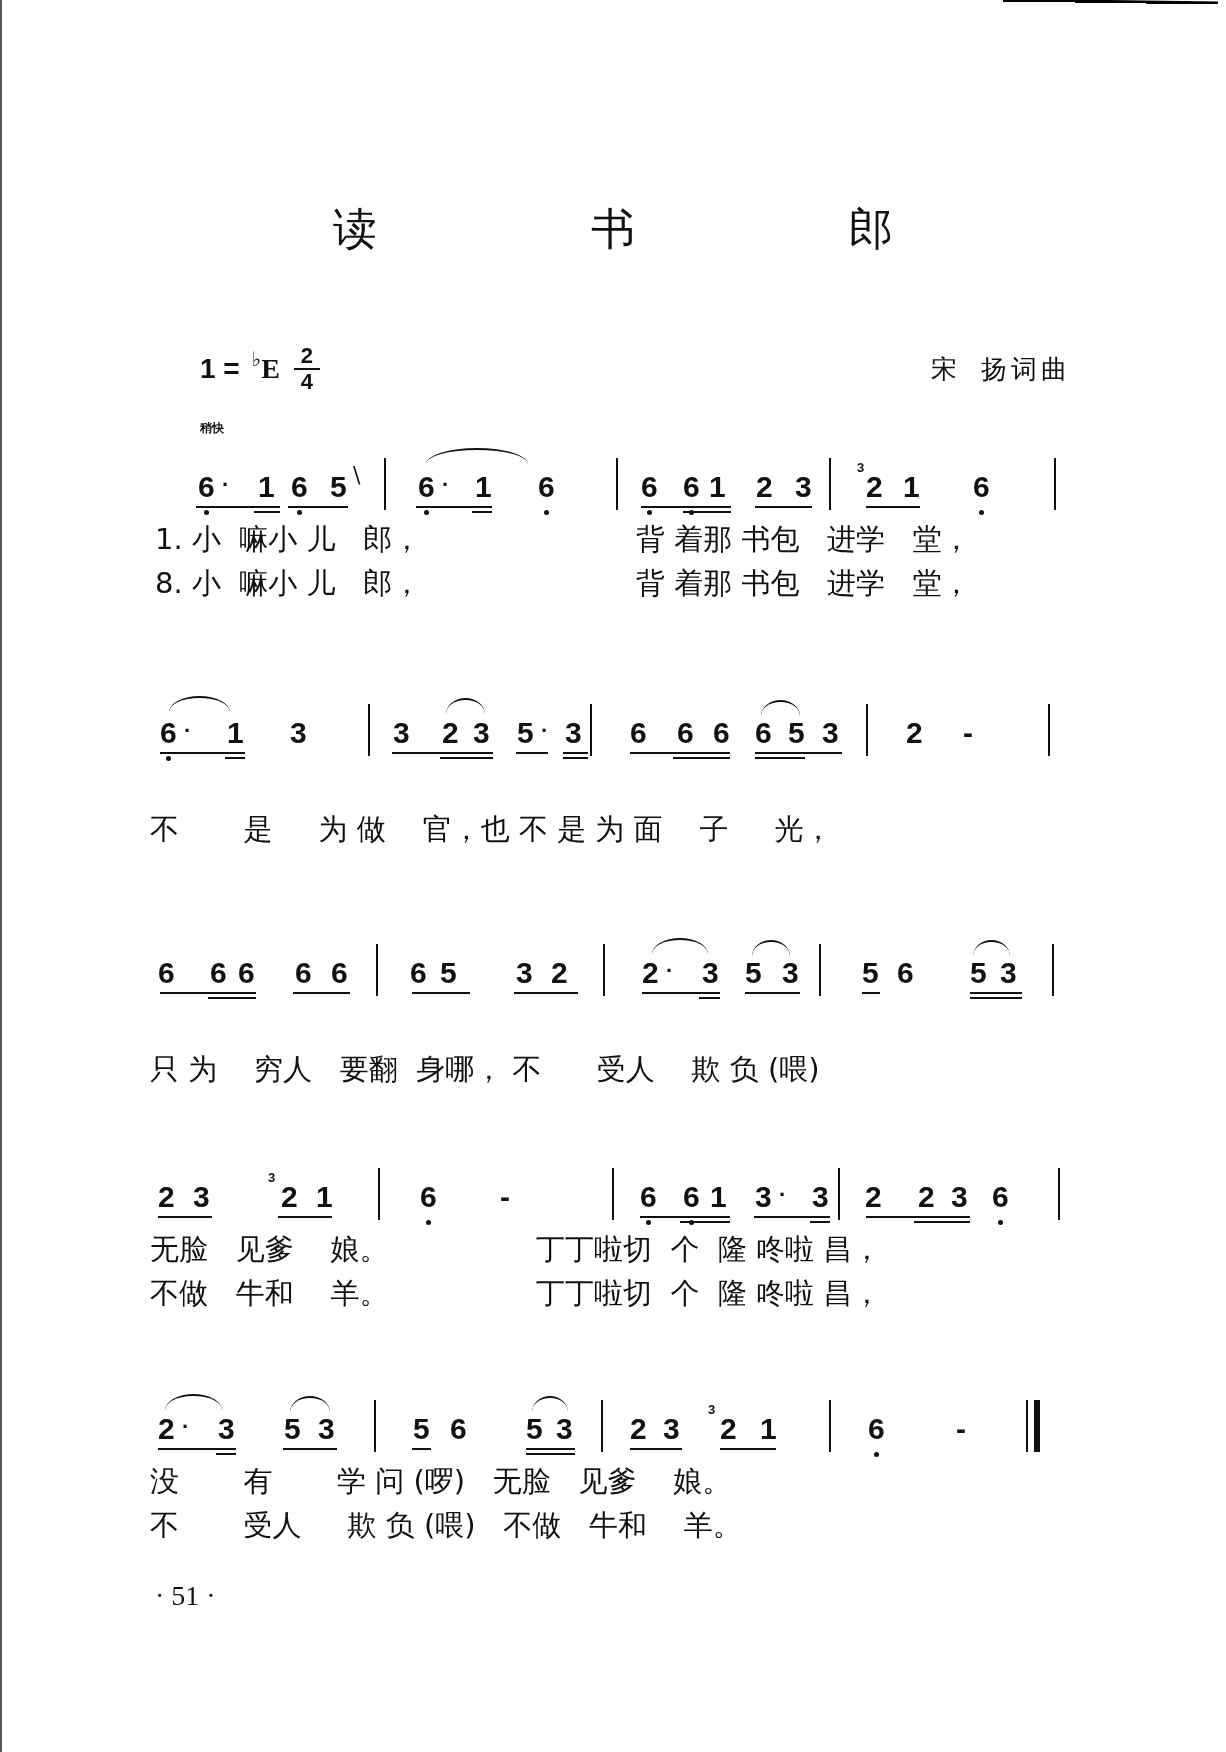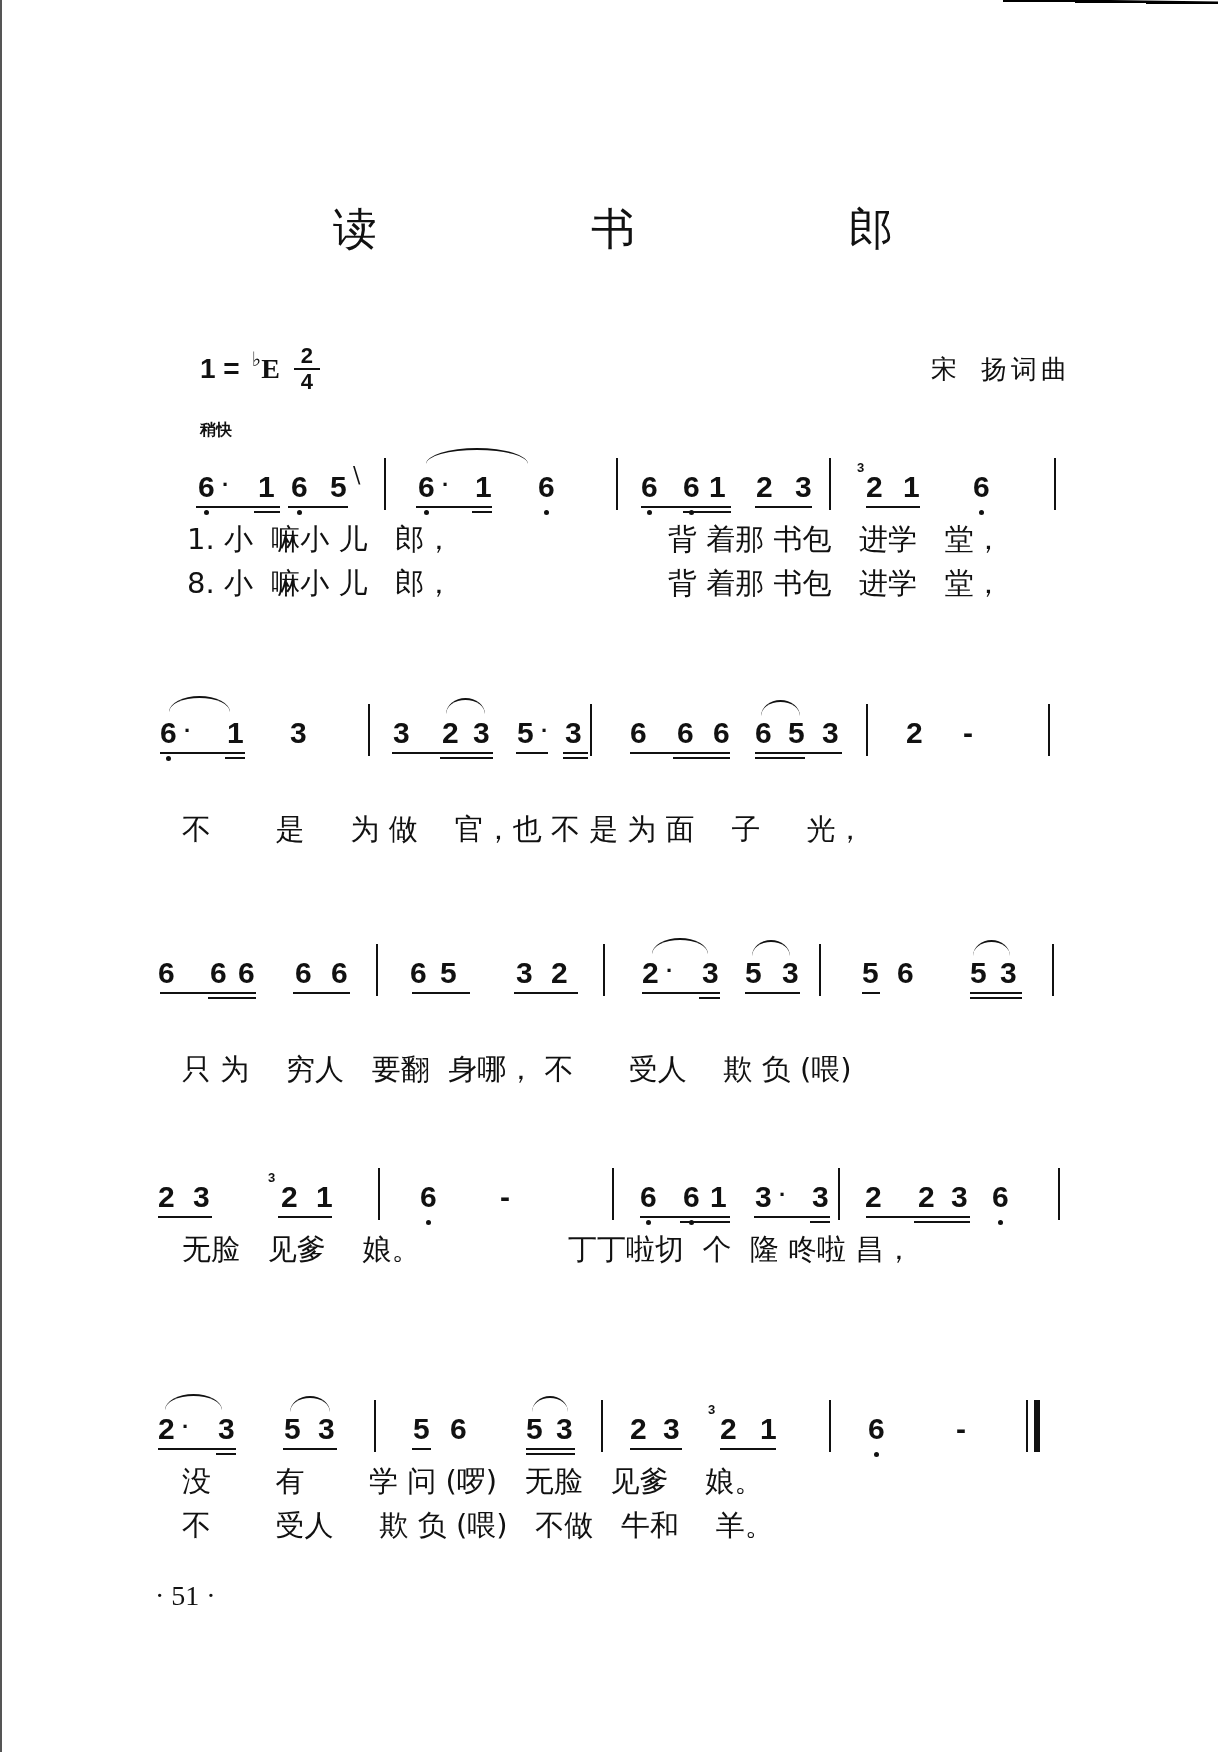--- a/index.html
+++ b/index.html
@@ -13,35 +13,35 @@
       letter-spacing: 100px; padding-left: 100px; box-sizing: border-box; }
     .key { position: absolute; left: 200px; top: 345px; font-family: "Liberation Sans", sans-serif; font-weight: bold;
       font-size: 28px; display: flex; align-items: center; }
     .key .flat { font-size: 20px; position: relative; top: -10px; margin-left: 12px; font-weight: normal; }
     .key .E { font-family: "Liberation Serif", serif; font-size: 28px; margin-right: 14px; }
     .frac { display: inline-flex; flex-direction: column; align-items: center; font-size: 22px; line-height: 22px; }
     .frac .bar { width: 26px; height: 2px; background: #111; margin: 1px 0; }
     .author { position: absolute; right: 155px; top: 352px; font-size: 26px; letter-spacing: 4px;
       font-family: "DejaVu Sans", sans-serif; }
     .author .sp { display: inline-block; width: 20px; }
-    .tempo { position: absolute; left: 200px; top: 420px; font-size: 16px; font-weight: bold;
+    .tempo { position: absolute; left: 200px; top: 420px; font-size: 12px; font-weight: bold;
       font-family: Liberation Sans, sans-serif; }
     .line { position: absolute; left: 0; width: 1226px; }
     .n { position: absolute; font-family: "Liberation Sans", sans-serif; font-weight: bold; font-size: 30px;
       line-height: 34px; top: 0; }
     .n .ldot { position: absolute; left: 50%; top: 40px; width: 5px; height: 5px; margin-left: -2px;
       background: #111; border-radius: 50%; }
     .aug { position: absolute; font-size: 22px; font-weight: bold; top: 2px; font-family: "Liberation Sans", sans-serif; }
     .ul { position: absolute; height: 2px; background: #111; }
     .bl { position: absolute; width: 2px; background: #111; top: -12px; height: 52px; }
     .bl.final { width: 6px; }
     .slur { position: absolute; border-top: 2px solid #111; border-radius: 50% 50% 0 0 / 100% 100% 0 0; height: 14px; }
     .grace { position: absolute; font-size: 13px; font-weight: bold; font-family: "Liberation Sans", sans-serif; top: -10px; }
     .breath { position: absolute; font-size: 22px; top: -8px; }
-    .lyric { position: absolute; font-size: 29px; font-family: "DejaVu Sans", sans-serif; white-space: pre; margin-left: 32px; }
+    .lyric { position: absolute; font-size: 29px; font-family: "DejaVu Sans", sans-serif; white-space: pre; }
     .pagenum { position: absolute; left: 155px; top: 1580px; font-family: "Liberation Serif", serif; font-size: 28px; }
   </style>
 </head>
 <body>
 
 <div class="left-border"></div>
 <div class="top-stroke"></div>
 
 <div class="title">读 书 郎</div>
 
@@ -204,20 +204,21 @@
       <div class="ul" style="left: 754px; width: 76px; top: 36px;"></div>
       <div class="ul" style="left: 810px; width: 20px; top: 41px;"></div>
       <div class="ul" style="left: 866px; width: 104px; top: 36px;"></div>
       <div class="ul" style="left: 914px; width: 56px; top: 41px;"></div>
       <div class="bl" style="left: 378px;"></div>
       <div class="bl" style="left: 612px;"></div>
       <div class="bl" style="left: 838px;"></div>
       <div class="bl" style="left: 1058px;"></div>
       <div class="grace" style="left: 268px;">3</div>
       <div class="lyric" style="left: 150px; top: 50px;">无脸   见爹    娘。                丁丁啦切  个  隆 咚啦 昌，</div>
+      <div class="lyric" style="left: 150px; top: 94px;">不做   牛和    羊。                丁丁啦切  个  隆 咚啦 昌，</div>
     </div>
     <div class="line" style="top: 1412px; height: 140px;">
       <div class="n" style="left: 158px;">2</div>
       <div class="aug" style="left: 182px;">·</div>
       <div class="n" style="left: 218px;">3</div>
       <div class="n" style="left: 284px;">5</div>
       <div class="n" style="left: 318px;">3</div>
       <div class="n" style="left: 413px;">5</div>
       <div class="n" style="left: 450px;">6</div>
       <div class="n" style="left: 526px;">5</div>

